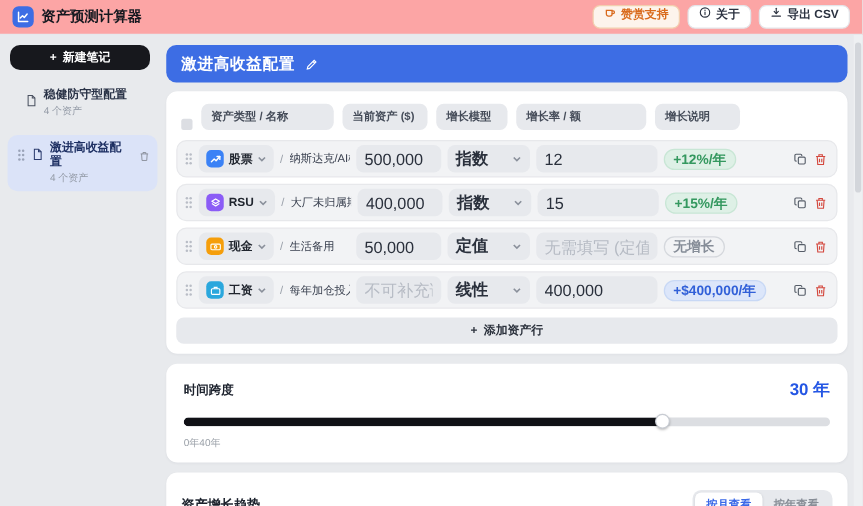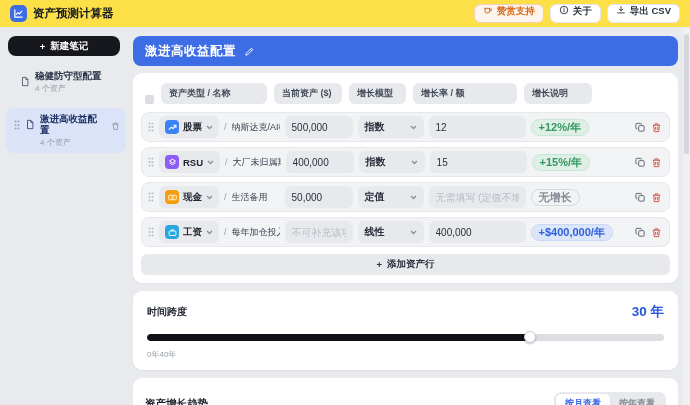--- a/index.html
+++ b/index.html
@@ -4,21 +4,21 @@
 <style>
   * { margin:0; padding:0; box-sizing:border-box; }
   html,body { width:690px; height:405px; overflow:hidden; }
   body {
     font-family:"Liberation Sans","DejaVu Sans",sans-serif;
     background:#e8eaed; color:#1d2430; position:relative;
   }
   
   .topbar {
     position:absolute; left:0; top:0; width:690px; height:28px;
-    background:#fde047; border-bottom:1px solid #e6e8ec;
+    background:#fca5a5; border-bottom:1px solid #e6e8ec;
     display:flex; align-items:center; justify-content:space-between;
     padding:0 10px; z-index:5;
   }
   .brand { display:flex; align-items:center; gap:6px; }
   .logo {
     width:17px; height:17px; border-radius:5px; background:#3d6de4;
     display:flex; align-items:center; justify-content:center;
   }
   .app-title { font-size:11.5px; font-weight:bold; color:#14181f; }
   .topbar-actions { display:flex; align-items:center; gap:6px; }
@@ -80,29 +80,29 @@
     display:flex; align-items:center; justify-content:center; flex:none;
   }
   .type-label { font-size:9.5px; font-weight:bold; color:#20252e; }
   .slash { font-size:9px; color:#9aa0aa; flex:none; }
   .name-input {
     flex:none; width:48px; border:none; background:transparent; font-size:9px;
     color:#3a4150; font-family:inherit; outline:none; white-space:nowrap; overflow:hidden;
   }
   .cell-input {
     flex:none; height:22px; border:none; border-radius:6px; background:#e7e9ed;
-    font-size:10px; color:#2a303c; padding:0 7px; font-family:inherit; outline:none;
+    font-size:13px; color:#2a303c; padding:0 7px; font-family:inherit; outline:none;
   }
   .cell-input::placeholder, .name-input::placeholder { color:#b6bbc4; }
   .cell-input.amount { width:68px; }
   .cell-input.rate { width:97px; }
   .model-select {
     flex:none; width:66px; height:22px; border-radius:6px; background:#e7e9ed;
     display:flex; align-items:center; justify-content:space-between; padding:0 7px;
-    font-size:10px; font-weight:bold; color:#2a303c; cursor:pointer;
+    font-size:13px; font-weight:bold; color:#2a303c; cursor:pointer;
   }
   .badge {
     flex:none; height:17px; border-radius:9px; padding:0 7px;
     display:flex; align-items:center; font-size:11px; font-weight:bold;
   }
   .badge-green { background:#def0e6; color:#34985f; border:1px solid #c8e6d5; }
   .badge-blue  { background:#dce6fa; color:#3160d8; border:1px solid #c8d8f5; }
   .badge-gray  { background:transparent; color:#868d98; border:1px solid #d5d8dd; }
   .spacer { flex:1; }
   .row-action { flex:none; cursor:pointer; display:flex; }

